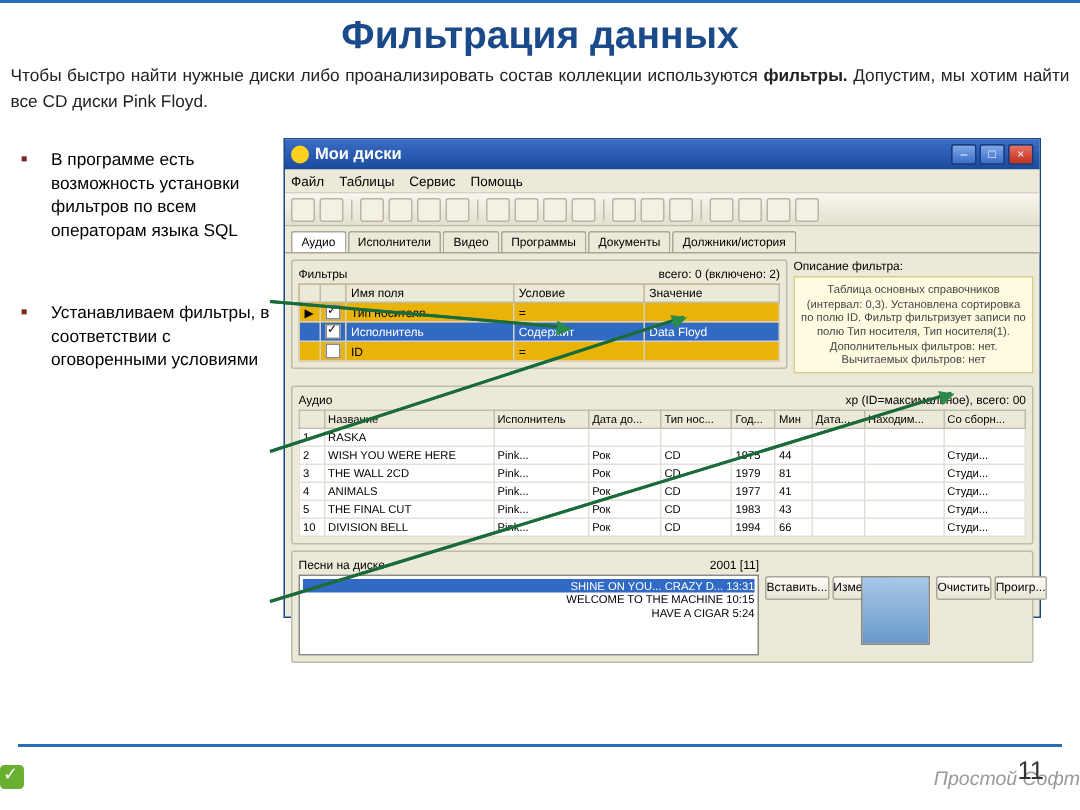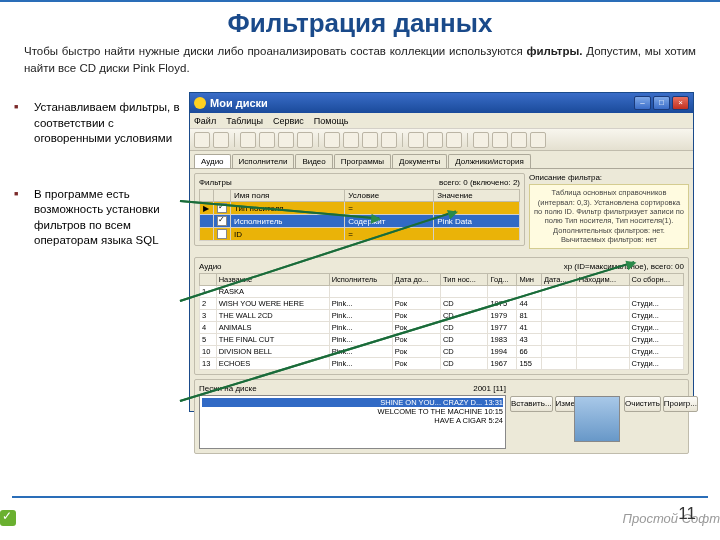--- a/index.html
+++ b/index.html
@@ -1,18 +1,18 @@
 <!DOCTYPE html>
 <html><head>
 <meta charset="utf-8">
 <style>
   * { box-sizing: border-box; margin: 0; padding: 0; }
   body { width: 720px; height: 540px; font-family: Arial, sans-serif; background: #fff; position: relative; overflow: hidden; }
   .title { font-size: 26px; font-weight: bold; color: #1a4a8a; text-align: center; padding: 6px 0 4px; border-top: 2px solid #2a6db8; }
-  .intro { font-size: 11.5px; color: #222; text-align: justify; padding: 0 24px 6px; line-height: 1.45; }
+  .intro { font-size: 11.5px; color: #222; text-align: justify; padding: 0 7px 6px; line-height: 1.45; }
   .intro b { font-weight: bold; }
   .layout { display: flex; padding: 10px 18px 0 14px; }
   .bullets { width: 175px; padding-top: 8px; }
   .bullets li { list-style: none; font-size: 11.5px; color: #000; line-height: 1.35; margin-bottom: 40px; position: relative; padding-left: 20px; }
   .bullets li::before { content: "■"; color: #7a2a2a; font-size: 7px; position: absolute; left: 0; top: 2px; }
   .appwrap { width: 505px; height: 320px; border: 1px solid #1a4a8a; background: #ece9d8; font-size: 8px; position: relative; }
   .titlebar { height: 20px; background: linear-gradient(#3a6dc8, #1a4a9a); color: #fff; display: flex; align-items: center; padding: 0 4px; }
   .titlebar .ticon { width: 12px; height: 12px; background: #ffd020; border-radius: 50%; margin-right: 4px; }
   .titlebar .t { flex: 1; font-weight: bold; font-size: 11px; }
   .winbtns { display: flex; gap: 2px; }
@@ -61,22 +61,22 @@
 </head>
 <body>
 
 <div class="title">Фильтрация данных</div>
 <div class="intro">
   <span>Чтобы быстро найти нужные диски либо проанализировать состав коллекции используются </span><b>фильтры.</b><span> Допустим, мы хотим найти все CD диски Pink Floyd.</span>
 </div>
 
 <div class="layout">
   <ul class="bullets">
+    <li>В программе есть возможность установки фильтров по всем операторам языка SQL</li>
     <li>Устанавливаем фильтры, в соответствии с оговоренными условиями</li>
-    <li>В программе есть возможность установки фильтров по всем операторам языка SQL</li>
   </ul>
 
   <div class="appwrap">
     <div class="titlebar">
       <div class="ticon"></div>
       <div class="t">Мои диски</div>
       <div class="winbtns">
         <div class="winbtn">–</div>
         <div class="winbtn">□</div>
         <div class="winbtn close">×</div>
@@ -141,21 +141,21 @@
                   <td><span class="chk c"></span></td>
               <td>Тип носителя</td>
               <td>=</td>
               <td></td>
             </tr>
             <tr class="sel">
               <td></td>
                   <td><span class="chk c"></span></td>
               <td>Исполнитель</td>
               <td>Содержит</td>
-              <td>Pink Data</td>
+              <td>Data Floyd</td>
             </tr>
             <tr>
               <td></td>
                   <td><span class="chk"></span></td>
               <td>ID</td>
               <td>=</td>
               <td></td>
             </tr>
           </tbody>
             </table>
@@ -257,32 +257,20 @@
                   <td>DIVISION BELL</td>
                   <td>Pink...</td>
                   <td>Рок</td>
                   <td>CD</td>
                   <td>1994</td>
                   <td>66</td>
                   <td></td>
                   <td></td>
                   <td>Студи...</td>
                 </tr>
-                <tr>
-                  <td>13</td>
-                  <td>ECHOES</td>
-                  <td>Pink...</td>
-                  <td>Рок</td>
-                  <td>CD</td>
-                  <td>1967</td>
-                  <td>155</td>
-                  <td></td>
-                  <td></td>
-                  <td>Студи...</td>
-                </tr>
               </tbody>
           </table>
         </div>
         <div style="height:4px"></div>
         <div class="grpbox" style="display:flex;gap:4px;">
           <div style="flex:1">
             <div class="grp-title">
               <span>Песни на диске</span>
               <span>2001 [11]</span>
             </div>

